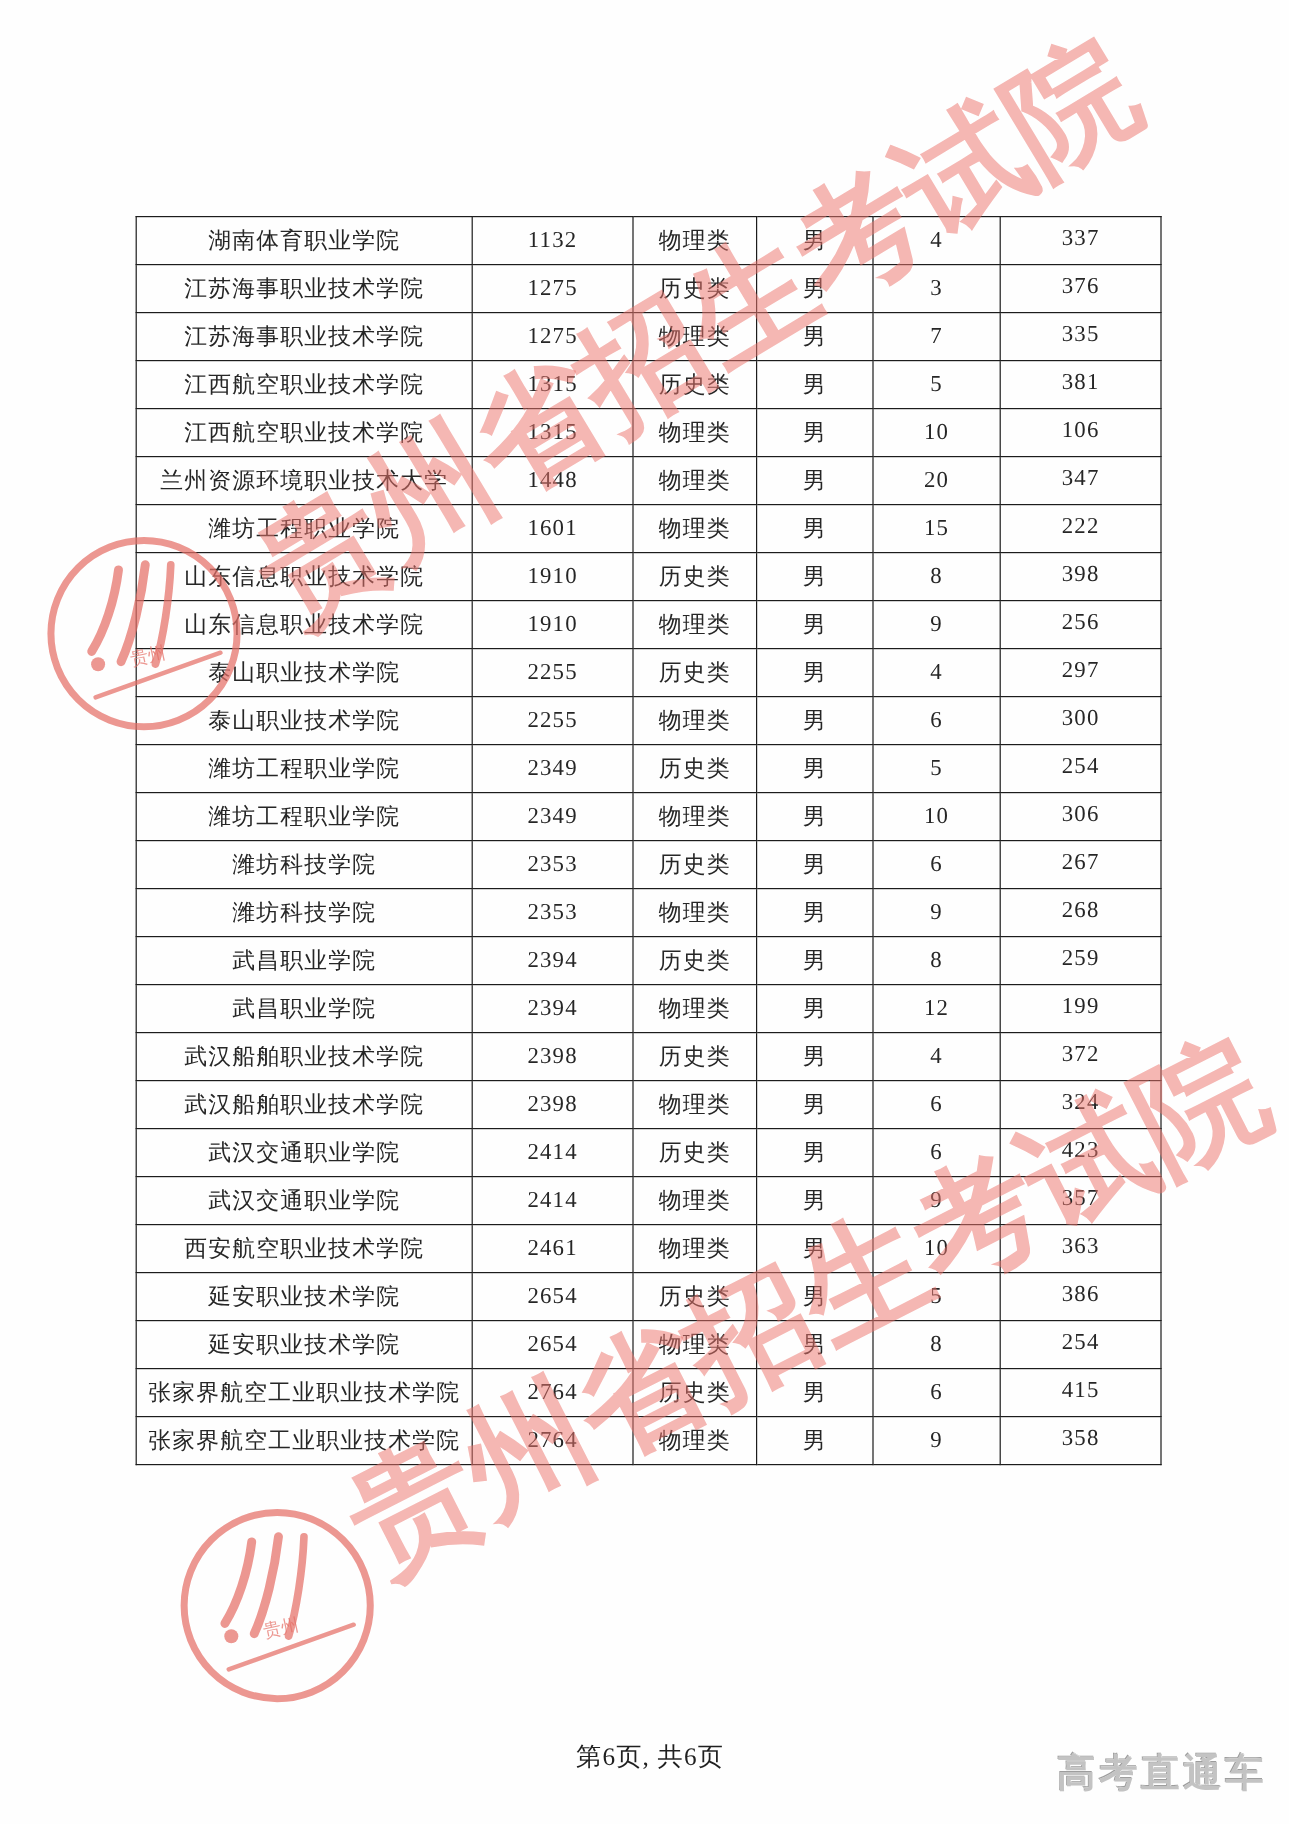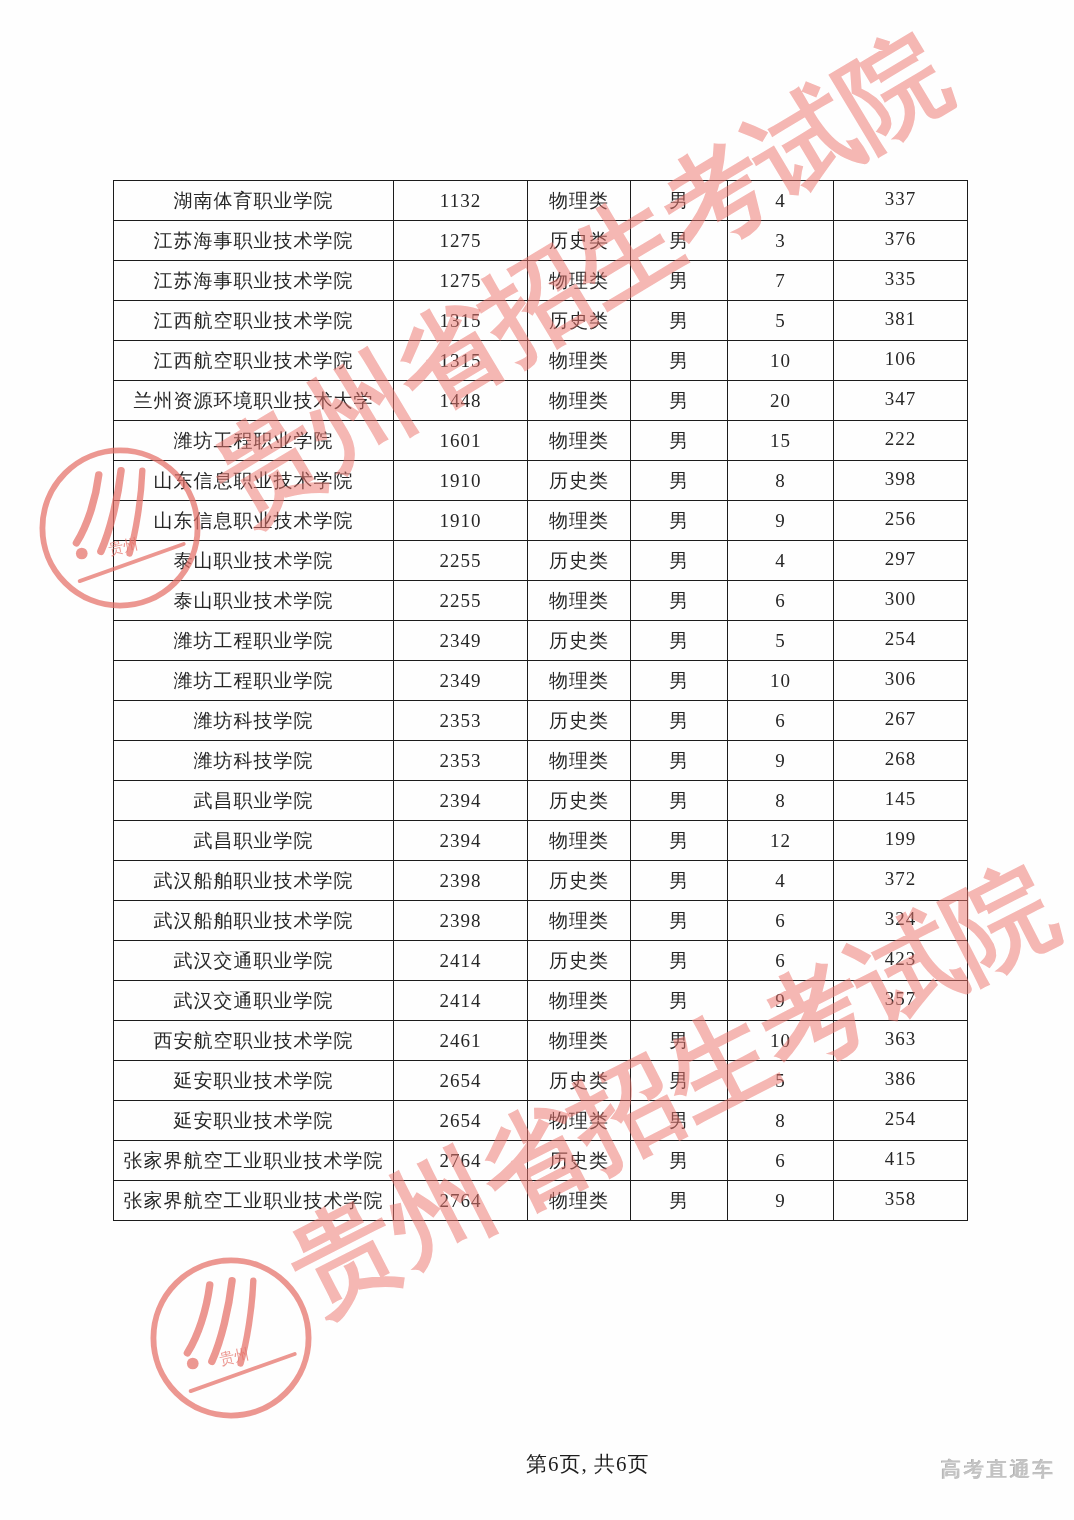--- a/index.html
+++ b/index.html
@@ -81,26 +81,25 @@
   .stamp2 { left: 146px; top: 1253px; width: 170px; height: 170px; }
 
   
   .page-number {
     position: absolute;
     left: 480px; top: 1450px;
     font-size: 21px;
     color: #1f1f1f;
     letter-spacing: 1px;
     z-index: 3;
-    margin-left: 46px;
   }
   .brand {
     position: absolute;
     right: 18px; top: 1456px;
-    font-size: 20px;
+    font-size: 32px;
     font-weight: bold;
     color: #c3c3c3;
     letter-spacing: 3px;
     z-index: 3;
     text-shadow: 0.5px 0.5px 0 #ffffff, -0.5px -0.5px 0 #9d9d9d;
   }
 </style>
 </head>
 <body>
 
@@ -236,21 +235,21 @@
         <td class="c-gender">男</td>
         <td class="c-count">9</td>
         <td class="c-score">268</td>
       </tr>
         <tr>
         <td class="c-school">武昌职业学院</td>
         <td class="c-code">2394</td>
         <td class="c-cat">历史类</td>
         <td class="c-gender">男</td>
         <td class="c-count">8</td>
-        <td class="c-score">145</td>
+        <td class="c-score">259</td>
       </tr>
         <tr>
         <td class="c-school">武昌职业学院</td>
         <td class="c-code">2394</td>
         <td class="c-cat">物理类</td>
         <td class="c-gender">男</td>
         <td class="c-count">12</td>
         <td class="c-score">199</td>
       </tr>
         <tr>

